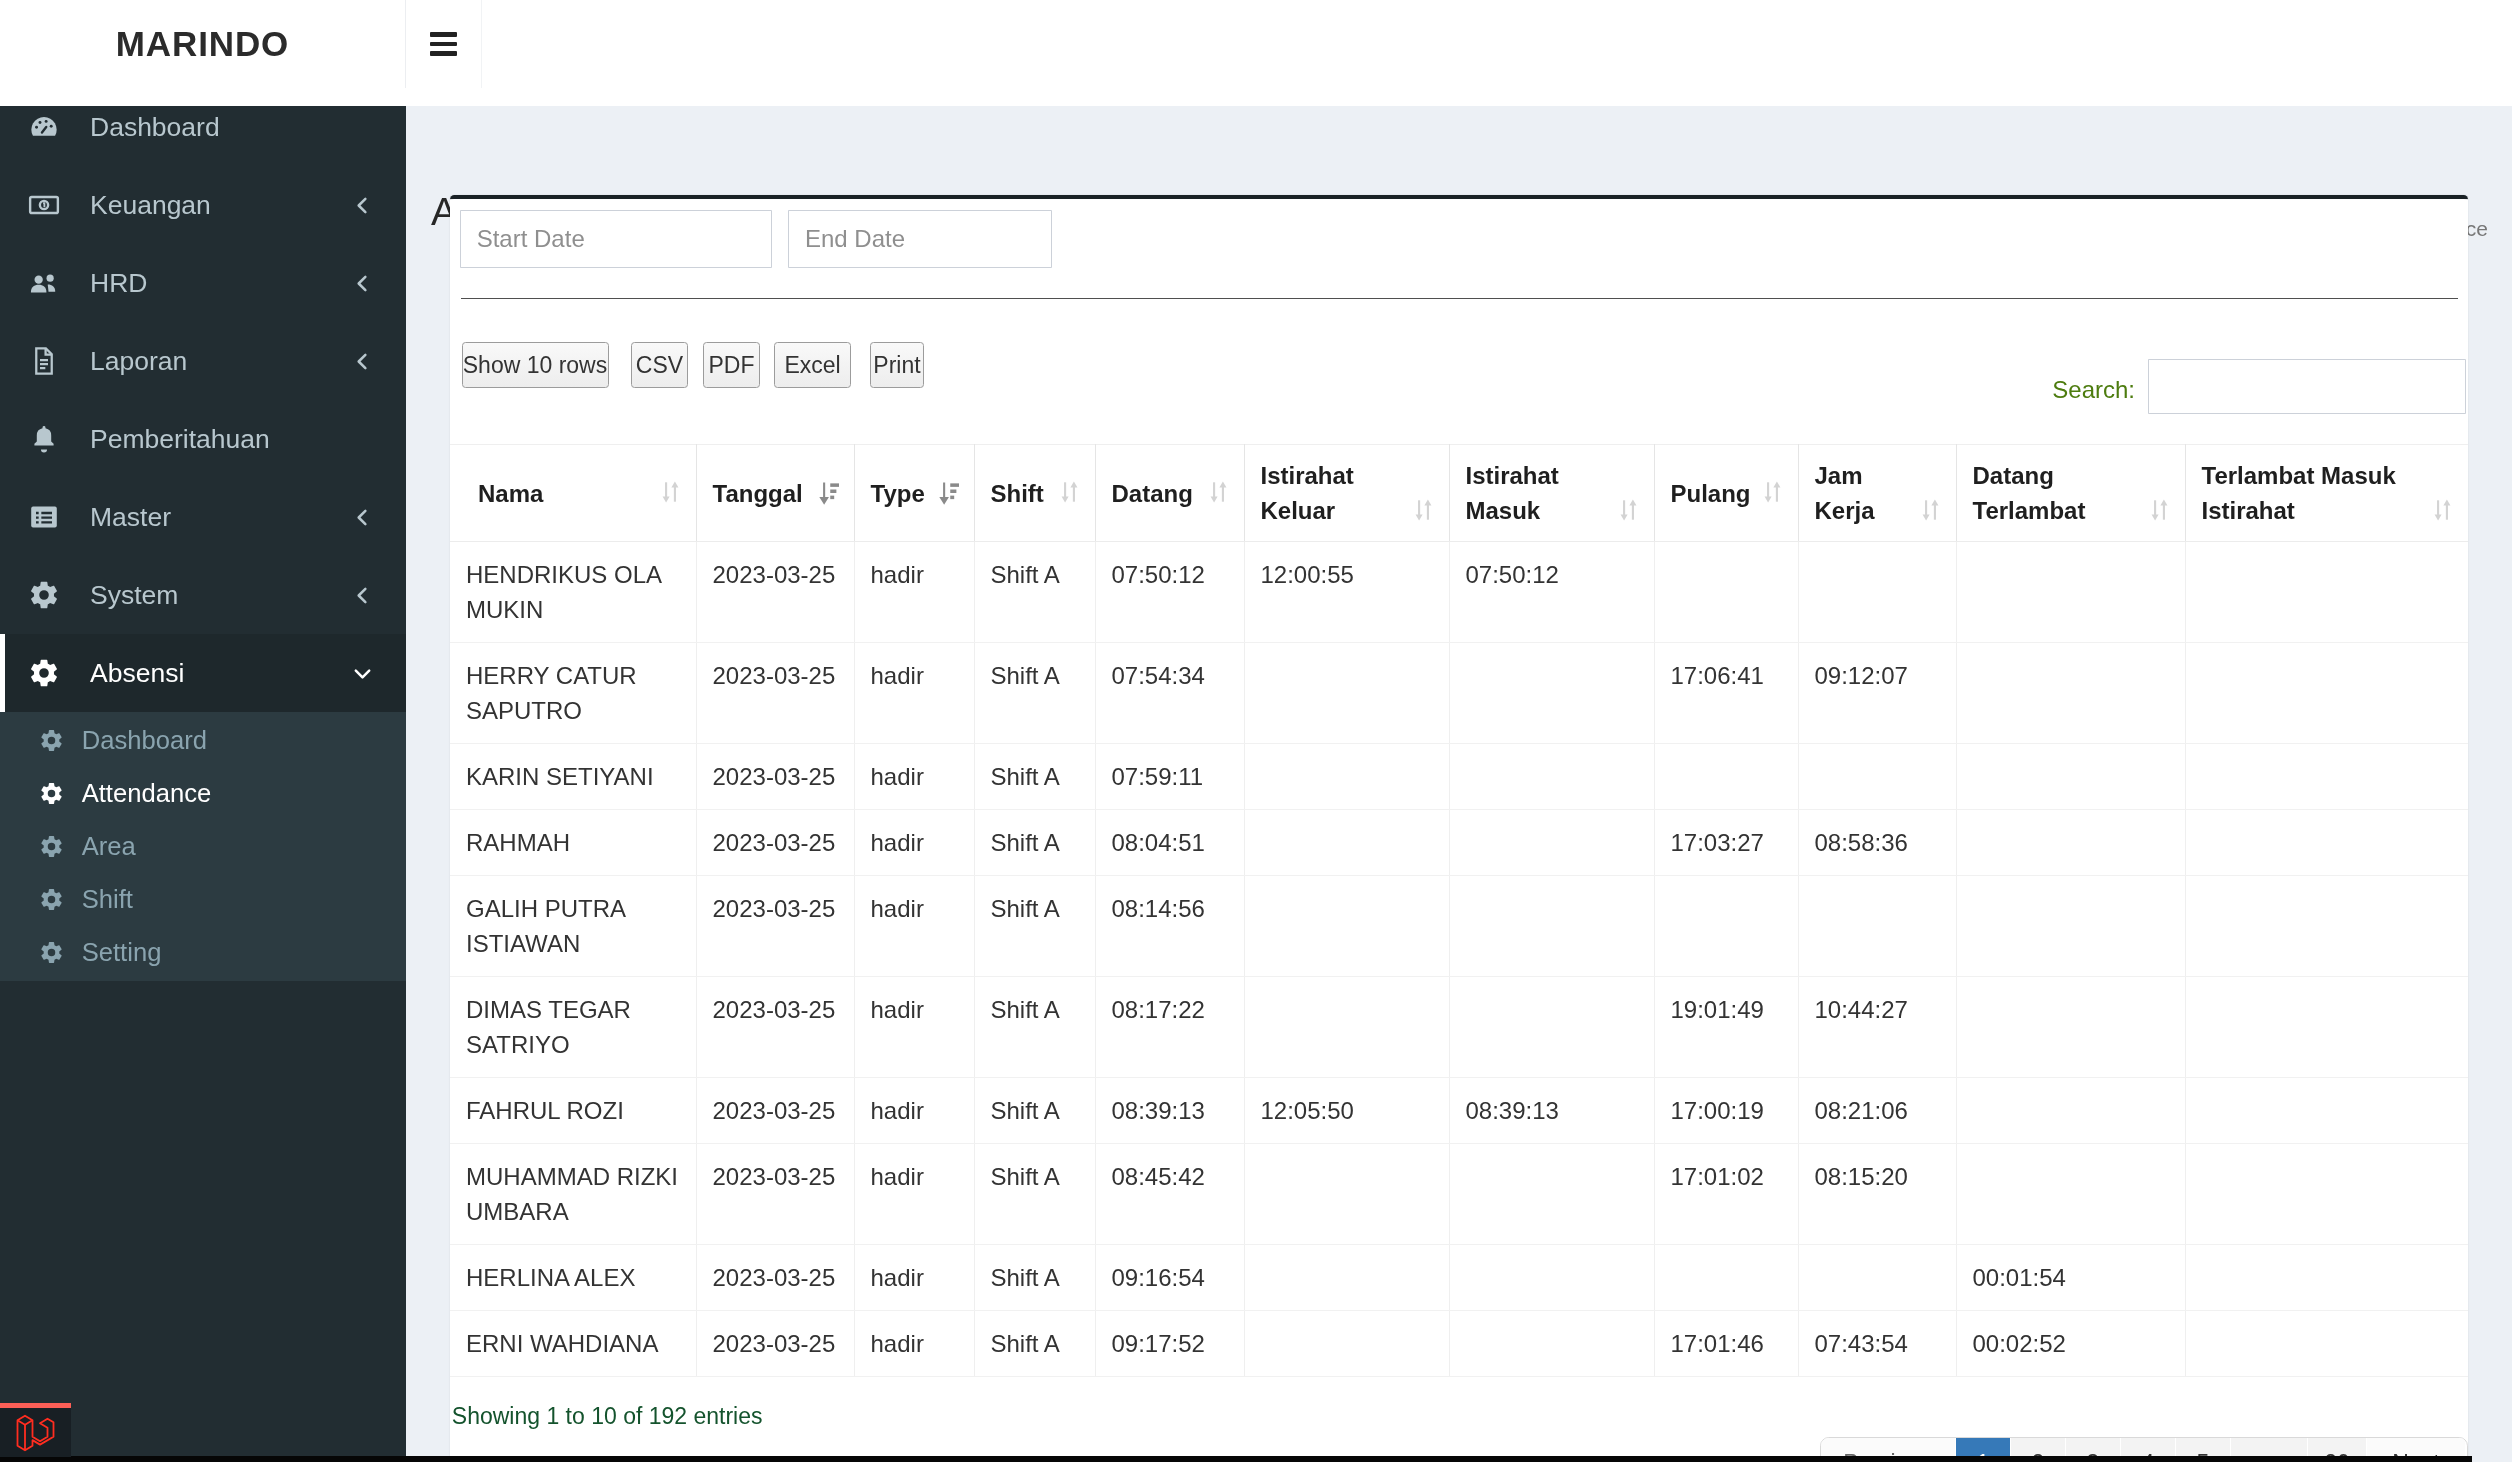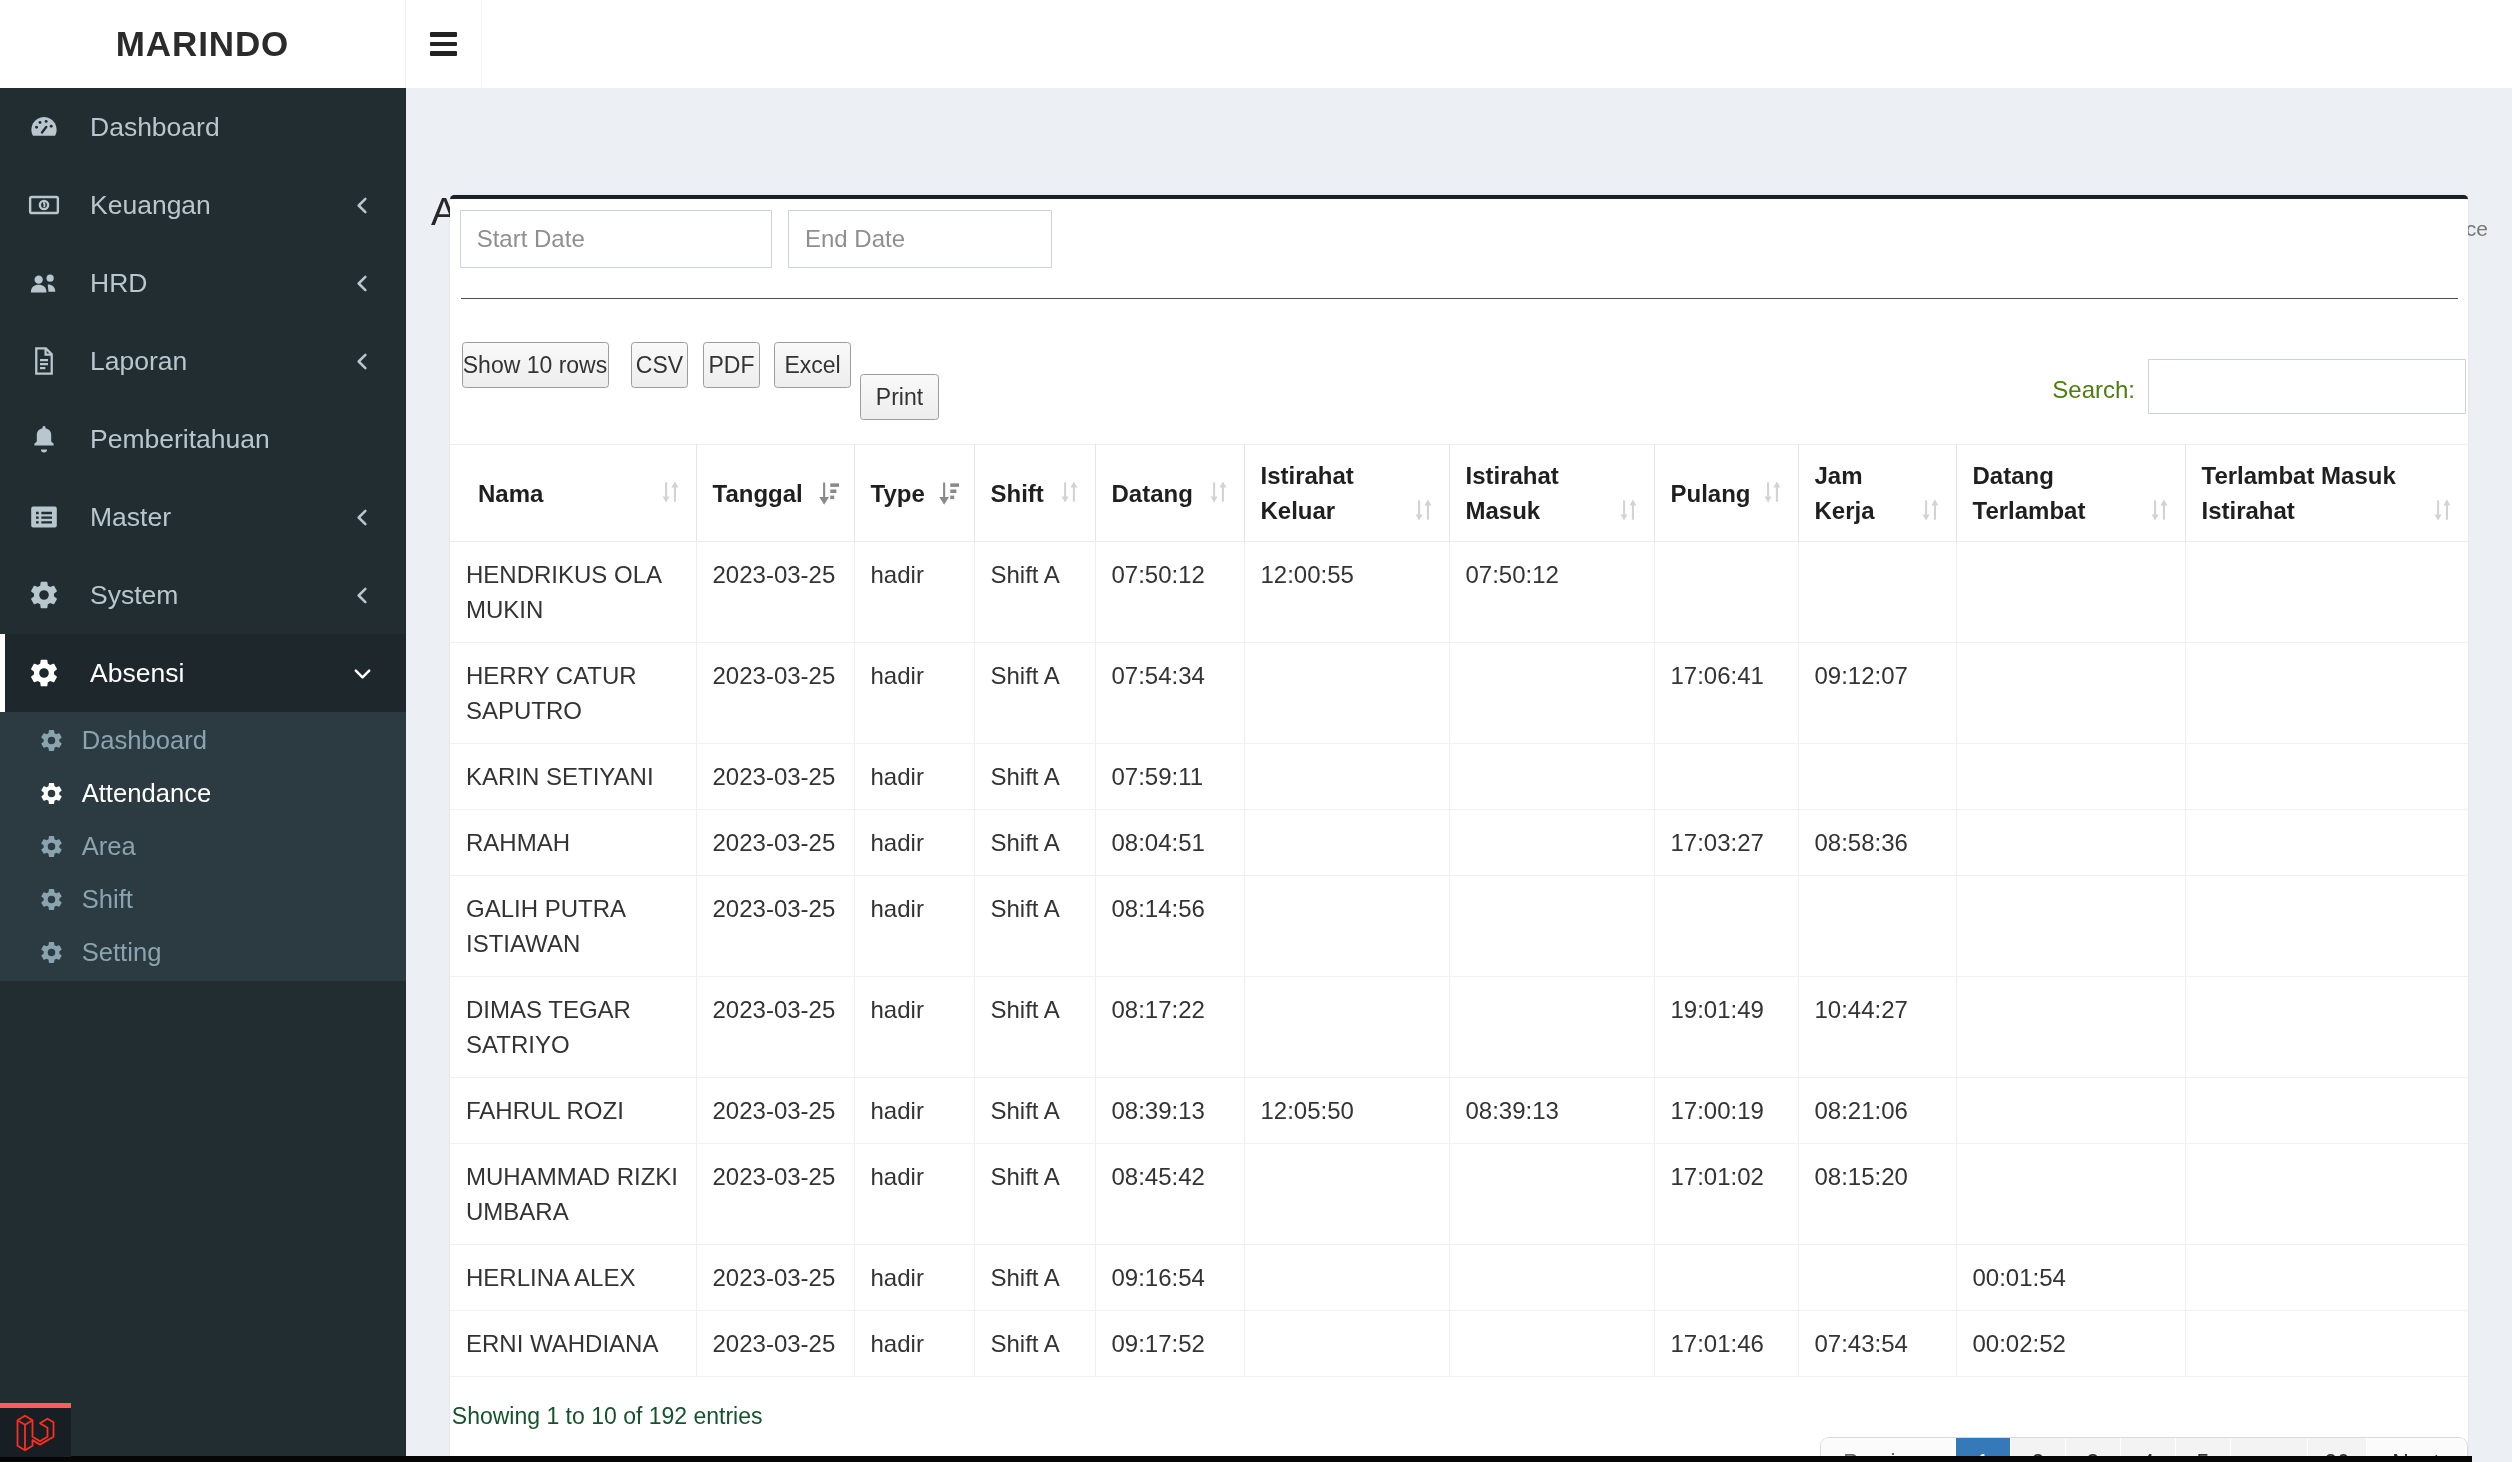--- a/index.html
+++ b/index.html
@@ -1,21 +1,21 @@
 <!DOCTYPE html>
 <html style="font-size:14px"><head>
 <meta charset="utf-8">
 <style>
   * { margin:0; padding:0; box-sizing:border-box; }
   html,body { width:2512px; height:1463px; overflow:hidden; background:#ecf0f5;
     font-family:"Liberation Sans", sans-serif; }
   #app { position:relative; width:2512px; height:1463px; }
 
   
-  #topbar { position:absolute; left:0; top:0; width:2512px; height:88px; background:#fff; z-index:5; }
+  #topbar { position:absolute; left:0; top:0; width:2512px; height:106px; background:#fff; z-index:5; }
   .brand { position:absolute; left:0; top:0; width:406px; height:88px; display:flex;
     align-items:center; justify-content:center; font-size:35px; font-weight:bold;
     color:#2b2b2b; letter-spacing:0.9px; border-right:0.9px solid #eceef1; cursor:pointer; }
   .hamburger { position:absolute; left:406px; top:0; width:76px; height:88px; display:flex;
     align-items:center; justify-content:center; flex-direction:column; gap:5.3px;
     border-right:0.9px solid #f1f3f5; cursor:pointer; }
   .hamburger i { display:block; width:26.5px; height:4.4px; background:#222; border-radius:0.9px; }
   .user-menu { position:absolute; right:0; top:0; height:88px; display:flex; align-items:center;
     gap:19.4px; padding:0 26.5px 0 32px; border-left:0.9px solid #f1f3f5; cursor:pointer; }
   .avatar { width:42px; height:42px; border-radius:50%; background:#dcdcdc; overflow:hidden;
@@ -57,21 +57,21 @@
   .card hr { position:absolute; top:99px; left:10.6px; width:1997px; border:none;
     border-top:1.8px solid #4f4f4f; }
 
   .dt-button { position:absolute; top:143px; height:46px; border:1.8px solid #9c9c9c; border-radius:3.5px;
     background:linear-gradient(180deg,#f9f9f9,#ededed); color:#333; font-size:23px;
     font-family:"Liberation Sans", sans-serif; cursor:pointer; }
   .btn-rows  { left:11.5px;  width:147px; }
   .btn-csv   { left:181px; width:57px; }
   .btn-pdf   { left:253px; width:57px; }
   .btn-excel { left:324px; width:77px; }
-  .btn-print { left:410px; width:79px;margin-top:32px; }
+  .btn-print { left:420px; width:54px; }
 
   .search-label { position:absolute; top:177px; left:1554px; width:131px; text-align:right;
     font-size:24px; color:#4d7c0f; }
   .search-input { position:absolute; top:160px; left:1698px; width:318px; height:55px;
     border:1.8px solid #ccd1d9; border-radius:0.9px; font-size:24px; padding:0 12.4px; outline:none;
     font-family:"Liberation Sans", sans-serif; }
 
   
   .table-wrap { position:absolute; top:245px; left:0; width:2018px; }
   table { width:2018px; border-collapse:collapse; table-layout:fixed;

